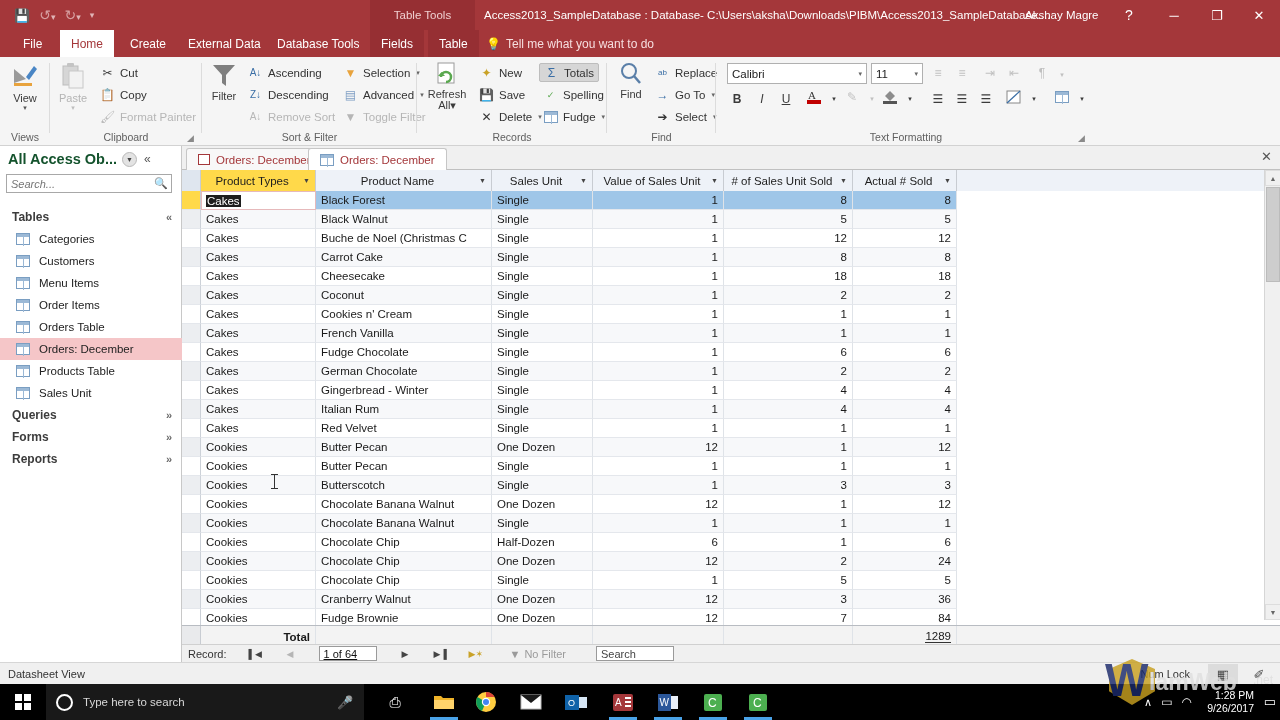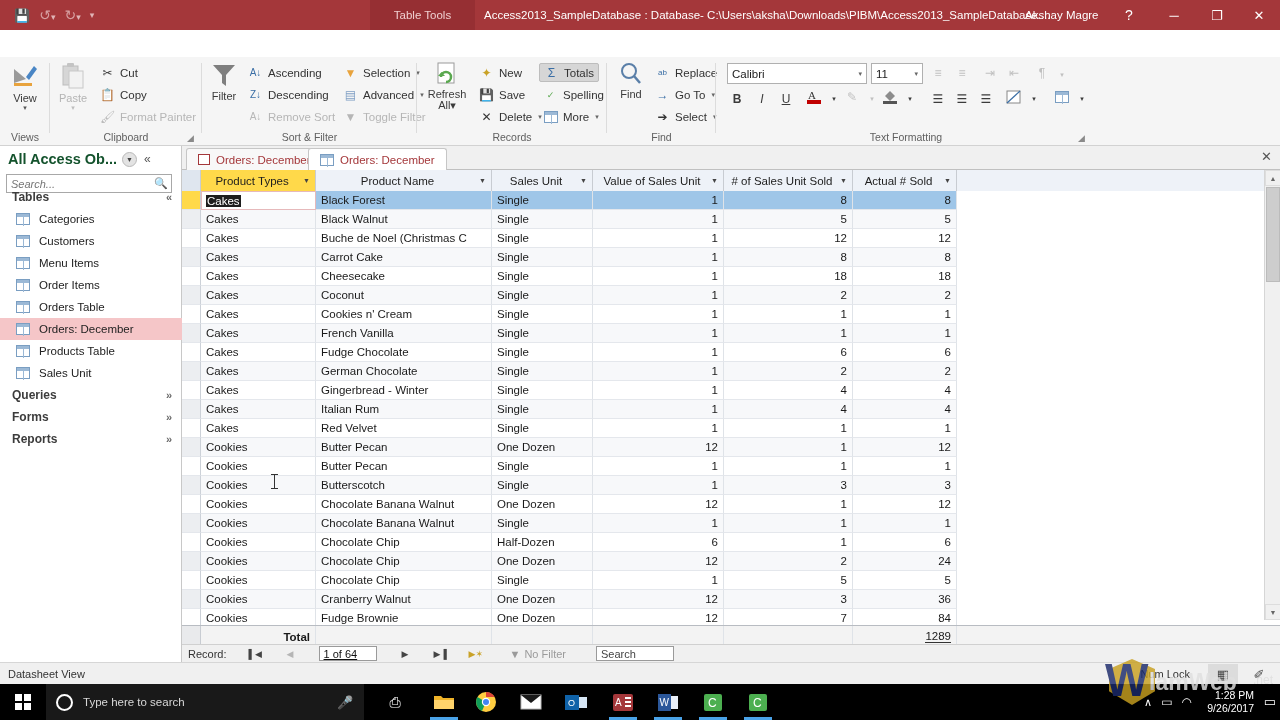--- a/index.html
+++ b/index.html
@@ -345,20 +345,33 @@
     </div>
     <div class="tabtools">Table Tools</div>
     <div class="doctitle">Access2013_SampleDatabase : Database- C:\Users\aksha\Downloads\PIBM\Access2013_SampleDatabase....</div>
     <div class="username">Akshay Magre</div>
     <div class="wbtn help">?</div>
     <div class="wbtn min">─</div>
     <div class="wbtn max">❐</div>
     <div class="wbtn close">✕</div>
   </div>
 
+  <div class="ribbontabs">
+    <div class="rtab" style="left:12px">File</div>
+    <div class="rtab active" style="left:60px">Home</div>
+    <div class="rtab" style="left:119px">Create</div>
+    <div class="rtab" style="left:177px">External Data</div>
+    <div class="rtab" style="left:266px">Database Tools</div>
+    <div class="rtab ctx" style="left:370px">Fields</div>
+    <div class="rtab ctx" style="left:428px">Table</div>
+    <div class="tellme">
+      <span class="bulb">💡</span>
+      <span>Tell me what you want to do</span>
+    </div>
+  </div>
 
   <div class="ribbon">
 
     <div class="grp" style="left:0; width:50px">
       <div class="bigbtn">
         <svg width="30" height="30" viewBox="0 0 30 30">
           <polygon points="4,22 4,8 16,18" fill="#9a9a9a"></polygon>
           <rect x="4" y="22" width="18" height="3" fill="#e8a33d"></rect>
           <path d="M16,16 L24,5 L27,8 L19,19 Z" fill="#4a86c5"></path>
         </svg>
@@ -458,21 +471,21 @@
         <span>Totals</span>
       </div>
       <div class="smallbtn" style="left:126px; top:28px">
         <span class="ic" style="font-size:9px;color:#5aa84f">✓</span>
         <span>Spelling</span>
       </div>
       <div class="smallbtn" style="left:126px; top:50px">
         <span class="ic">
             <span class="i-table"></span>
           </span>
-        <span>More</span>
+        <span>Fudge</span>
         <span class="dd">▾</span>
       </div>
       <div class="grplabel">Records</div>
     </div>
 
     <div class="grp" style="left:607px; width:109px">
       <div class="bigbtn" style="width:44px; left:2px">
         <svg width="26" height="26" viewBox="0 0 26 26">
           <circle cx="11" cy="10" r="7" fill="none" stroke="#5a7fa8" stroke-width="2"></circle>
           <line x1="16" y1="15" x2="22" y2="22" stroke="#5a7fa8" stroke-width="2.5"></line>
@@ -555,21 +568,21 @@
     <div class="navheader">
       <span class="navtitle">All Access Ob...</span>
       <span class="navdd">▼</span>
       <span class="navcollapse">«</span>
     </div>
     <div class="searchrow" style="top:28px">
       <input type="text" placeholder="Search..." style="">
       <span class="searchmag">🔍</span>
     </div>
 
-    <div style="position:absolute; left:0; top:40px; width:182px;">
+    <div style="position:absolute; left:0; top:60px; width:182px;">
       <div class="navgroup">
         <span>Tables</span>
         <span class="navchev">«</span>
       </div>
       <div class="navitem">
         <span class="i-table"></span>
         <span>Categories</span>
       </div>
       <div class="navitem">
         <span class="i-table"></span>

